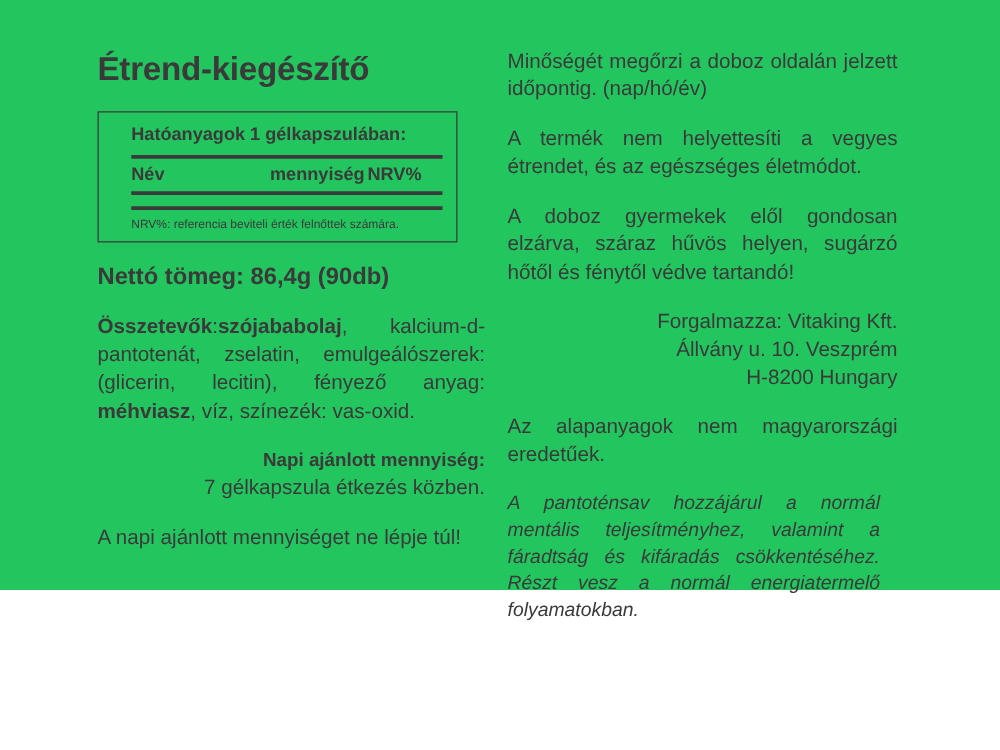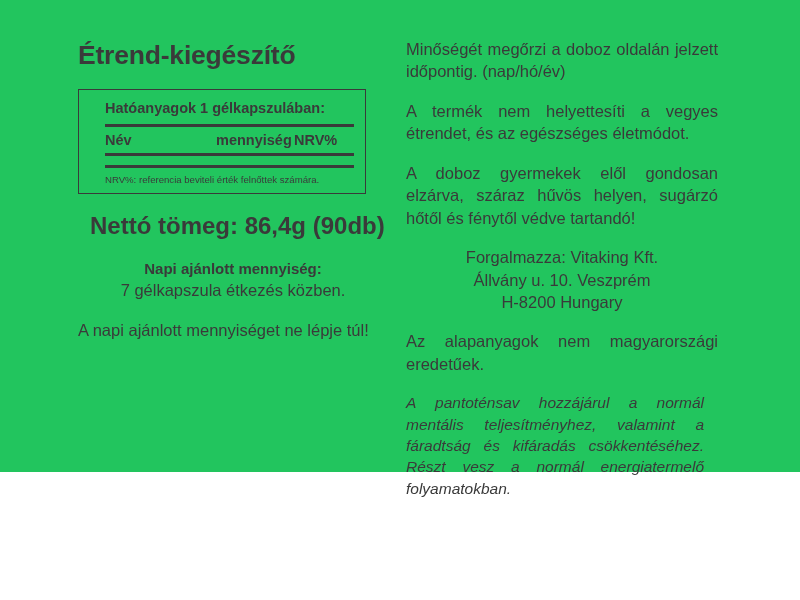--- a/index.html
+++ b/index.html
@@ -102,34 +102,34 @@
   .col-nrv { width: 60px; }
   .facts-footnote {
     font-size: 9.6px;
     line-height: 1.4;
     padding-top: 5px;
   }
   .spacer-before-footrule { height: 9px; }
 
   
   .net-weight {
-    font-size: 24px;
+    font-size: 19px;
     font-weight: bold;
     line-height: 1.3;
-    margin: 0 0 16px 12px;
+    margin: 0 0 16px 0;
   }
   .para {
     font-size: 16.5px;
     line-height: 1.36;
     margin: 0 0 17px 0;
     text-align: justify;
     -webkit-hyphens: none;
     hyphens: none;
   }
-  .para-left { text-align: center; }
+  .para-left { text-align: right; }
   .para:last-child { margin-bottom: 15px; }
   .para b, .para .bold {
     font-weight: bold;
   }
   .block-heading {
     font-size: 15px;
     font-weight: bold;
     line-height: 1.36;
   }
   .para-italic {
@@ -172,20 +172,21 @@
           </thead>
         </table>
         <div class="rule-thick"></div>
         <div class="spacer-before-footrule"></div>
         <div class="rule-thick"></div>
         <div class="facts-footnote">NRV%: referencia beviteli érték felnőttek számára.</div>
       </div>
 
       <div class="net-weight">Nettó tömeg: 86,4g (90db)</div>
 
+      <p class="para"><b class="bold">Összetevők</b><span>:</span><b class="bold">szójababolaj</b><span>, kalcium-d-pantotenát, zselatin, emulgeálószerek: (glicerin, lecitin), fényező anyag: </span><b class="bold">méhviasz</b><span>, víz, színezék: vas-oxid.</span></p>
 
       <p class="para para-left"><span class="block-heading">Napi ajánlott mennyiség:</span><br><span>7 gélkapszula étkezés közben.</span></p>
 
       <p class="para">A napi ajánlott mennyiséget ne lépje túl!</p>
 
     </div>
 
     <div class="col-right">
 
       <p class="para">Minőségét megőrzi a doboz oldalán jelzett időpontig. (nap/hó/év)</p>

